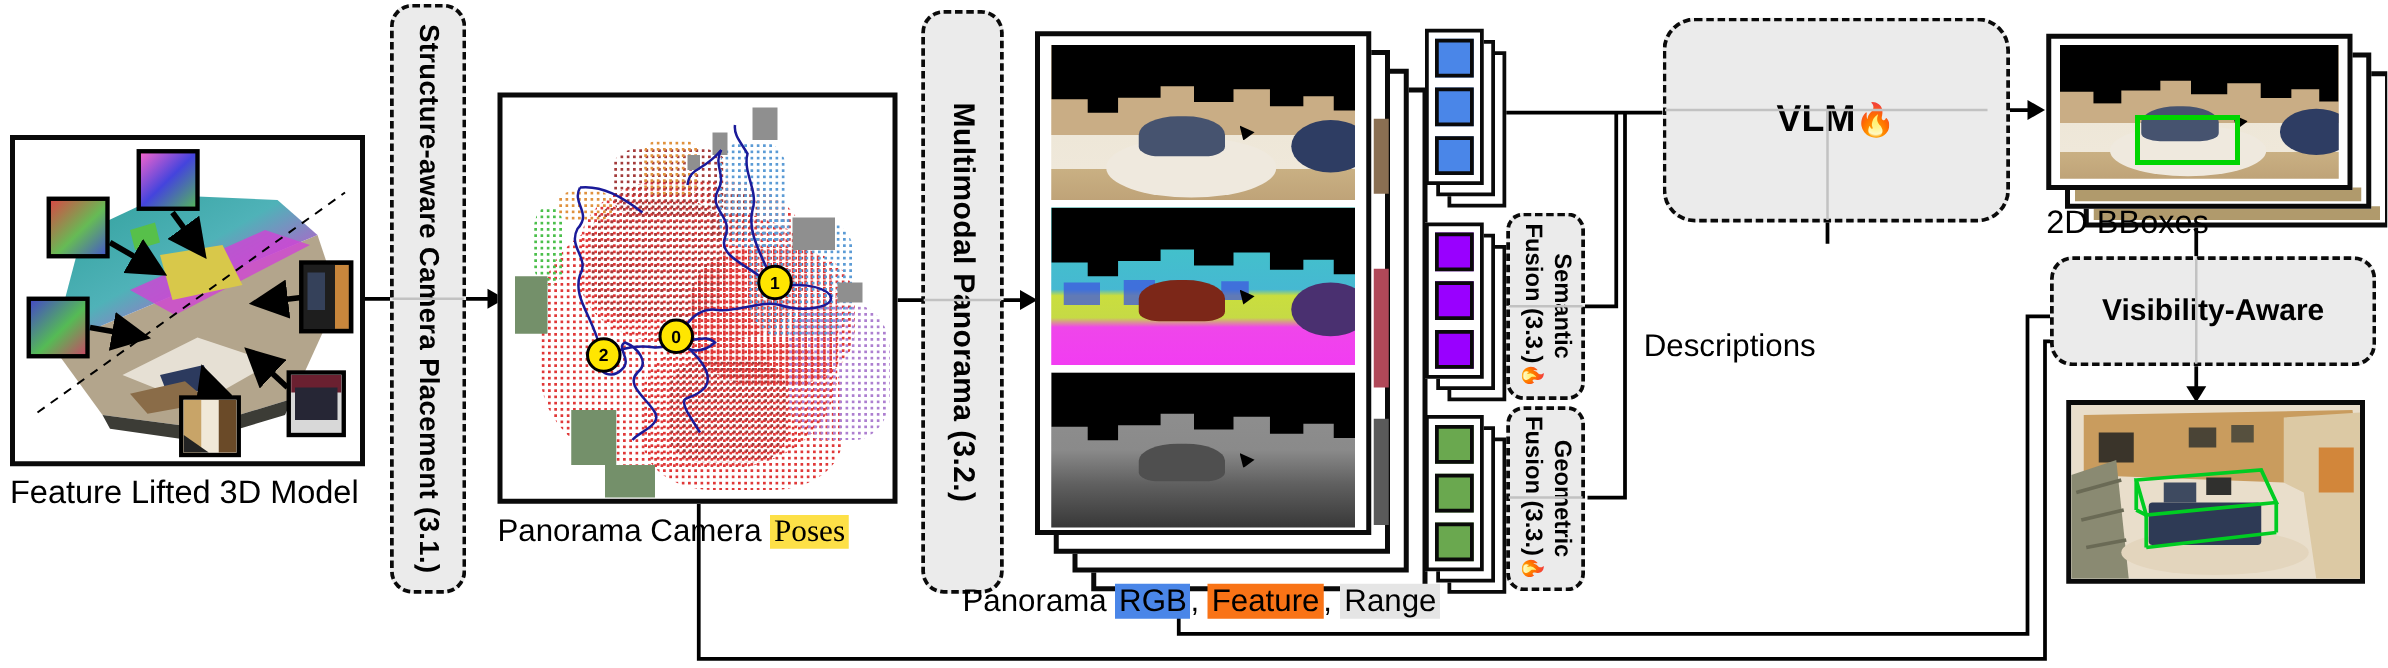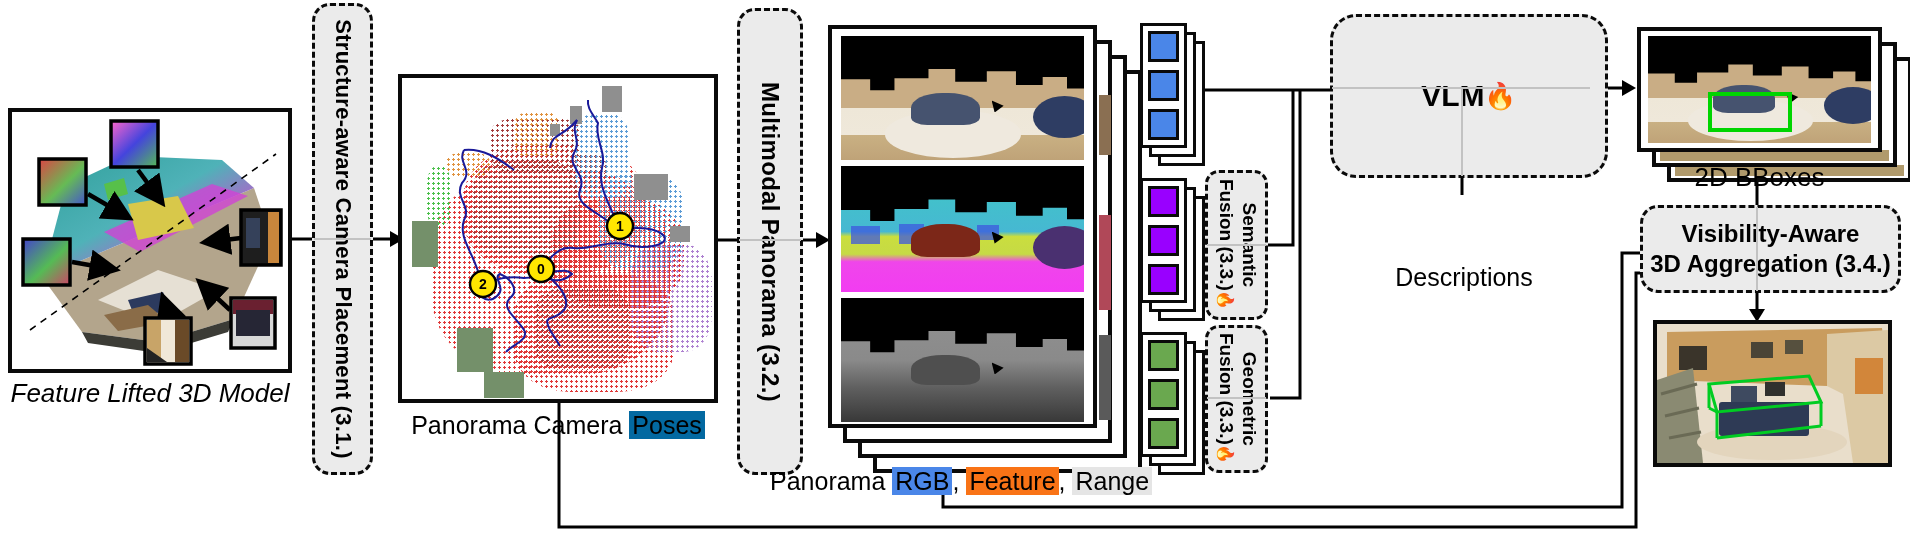--- a/index.html
+++ b/index.html
@@ -3,26 +3,26 @@
 <meta charset="utf-8">
 <style>
   html,body{margin:0;padding:0;background:#fff;}
   #canvas{position:relative;width:1910px;height:534px;background:#fff;overflow:hidden;
           font-family:"Liberation Sans",sans-serif;color:#000;}
   .abs{position:absolute;}
   
   .imgbox{position:absolute;background:#fff;border:4px solid #0a0a0a;box-sizing:border-box;}
   .greybox{position:absolute;background:#ebebeb;border:3px dashed #0a0a0a;border-radius:18px;
            box-sizing:border-box;z-index:2;}
-  .caption{position:absolute;font-size:25px;color:#000;text-align:center;z-index:4;white-space:nowrap;}
+  .caption{position:absolute;font-size:25px;color:#000;z-index:4;white-space:nowrap;}
   .vwrap{position:absolute;inset:0;display:flex;align-items:center;justify-content:center;}
   .vlabel{transform:rotate(90deg);white-space:nowrap;font-weight:bold;font-size:22px;letter-spacing:.3px;}
   .vlabel2{transform:rotate(90deg);font-weight:bold;font-size:19px;line-height:1.2;text-align:center;white-space:nowrap;}
   .hl{padding:0 3px;}
-  .hl-yellow{background:#0369a1;}
+  .hl-yellow{background:#fde047;font-family:Liberation Serif, serif;}
   .hl-blue{background:#4a86e8;}
   .hl-purple{background:#f97316;}
   .hl-green{background:#e5e5e5;}
   
   .tok-layer{position:absolute;width:47px;height:125px;background:#fff;border:3px solid #0a0a0a;box-sizing:border-box;}
   .tok{position:absolute;width:31px;height:31px;border:3px solid #0a0a0a;box-sizing:border-box;left:5px;}
   
   .pano{position:absolute;overflow:hidden;}
   .sky{position:absolute;left:0;top:0;width:100%;height:46%;background:#000;
        clip-path:polygon(0% 0%,100% 0%,100% 92%,93% 92%,93% 72%,83% 72%,83% 86%,72% 86%,72% 62%,60% 62%,60% 80%,47% 80%,47% 58%,36% 58%,36% 74%,22% 74%,22% 95%,12% 95%,12% 76%,0% 76%);z-index:2;}
@@ -139,21 +139,21 @@
         <rect x="133" y="206" width="46" height="46" fill="#f0e8d8"></rect>
         <rect x="135" y="208" width="14" height="42" fill="#c8a468" stroke="none"></rect>
         <rect x="163" y="208" width="14" height="42" fill="#6a4a28" stroke="none"></rect>
         <polygon points="135,236 155,250 135,250" fill="#232323" stroke="none"></polygon>
         <rect x="219" y="186" width="44" height="50" fill="#d8d8d8"></rect>
         <rect x="221" y="188" width="40" height="14" fill="#6a2030" stroke="none"></rect>
         <rect x="224" y="198" width="34" height="26" fill="#262635" stroke="none"></rect>
       </g>
     </svg>
   </div>
-  <div class="caption" style="left:8px;top:378px;width:284px;font-size:26px;font-style:italic;">Feature Lifted 3D Model</div>
+  <div class="caption" style="left:8px;top:378px;width:284px;font-size:26px;">Feature Lifted 3D Model</div>
 
   <div class="greybox" style="left:312px;top:3px;width:61px;height:472px;">
     <div class="vwrap">
         <span class="vlabel">Structure-aware Camera Placement (3.1.)</span>
       </div>
   </div>
   <div class="thru" style="left:314px;top:238px;width:57px;height:2px;"></div>
 
   <div class="imgbox" style="left:398px;top:74px;width:320px;height:329px;z-index:2;">
     <div class="abs" style="left:0;top:0;width:312px;height:321px;overflow:hidden;">
@@ -333,21 +333,20 @@
       <div class="bed"></div>
       <div class="ptri"></div>
       <div class="abs" style="left:27%;top:52%;width:34%;height:30%;border:4px solid #00d500;z-index:5;"></div>
     </div>
   </div>
   <div class="caption" style="left:1637px;top:162px;width:245px;font-size:26px;">2D BBoxes</div>
 
   <div class="greybox" style="left:1640px;top:205px;width:261px;height:88px;">
     <div class="vwrap" style="flex-direction:column;font-weight:bold;font-size:24px;line-height:1.25;">
       <span>Visibility-Aware</span>
-      <span>3D Aggregation (3.4.)</span>
     </div>
   </div>
   <div class="thru" style="left:1756px;top:207px;width:2px;height:84px;"></div>
 
   <div class="imgbox" style="left:1653px;top:320px;width:239px;height:147px;z-index:2;">
     <svg width="231" height="139" viewBox="0 0 231 139" style="position:absolute;left:0;top:0;">
       <rect x="0" y="0" width="231" height="139" fill="#e9decb"></rect>
       <polygon points="10,8 225,4 231,58 170,62 10,56" fill="#c99c5e"></polygon>
       <rect x="22" y="22" width="28" height="24" fill="#3a342a"></rect>
       <rect x="94" y="18" width="22" height="16" fill="#4a4436"></rect>

